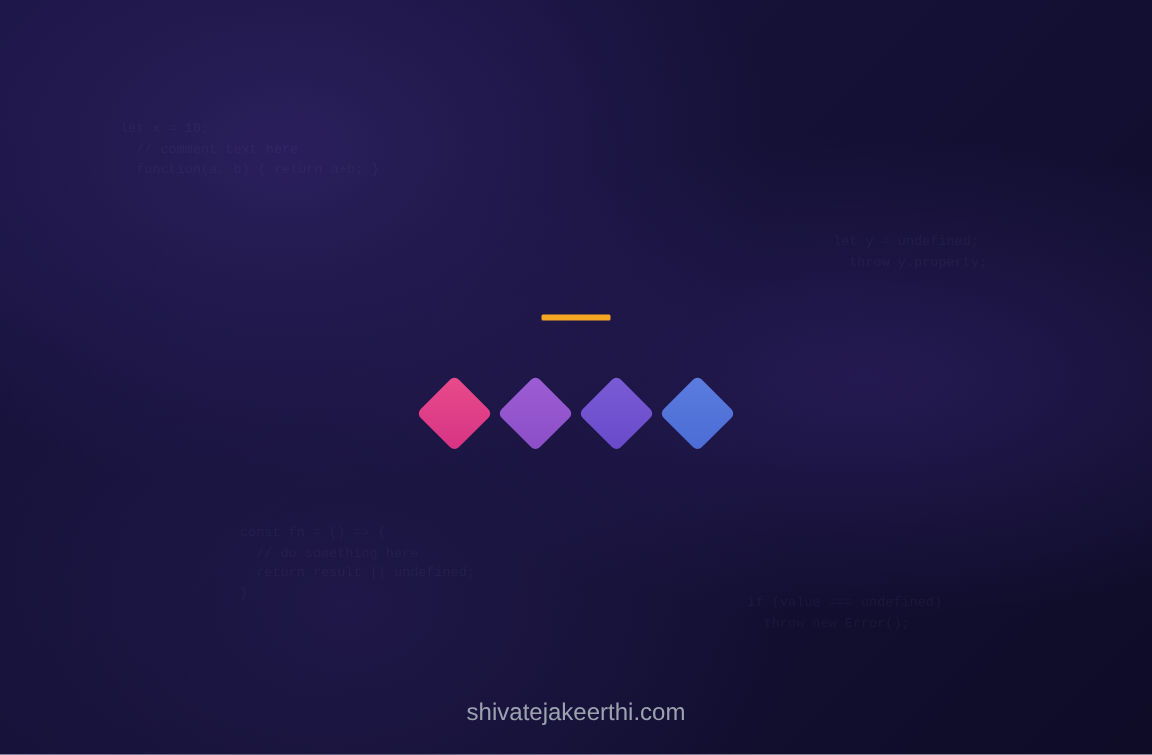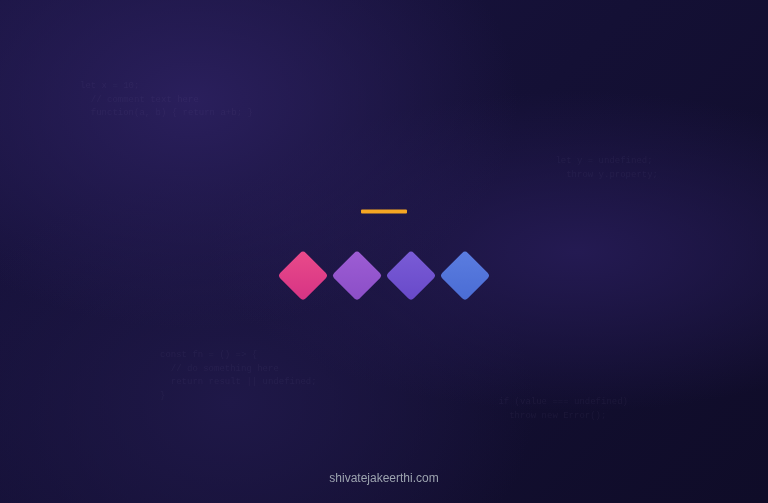--- a/index.html
+++ b/index.html
@@ -76,21 +76,21 @@
     .diamond:nth-child(4) {
       background: linear-gradient(135deg, #5b7de0 0%, #4a6cd4 100%);
     }
     
     .footer {
       position: absolute;
       bottom: 18px;
       left: 50%;
       transform: translateX(-50%);
       color: #9ca3af;
-      font-size: 12px;
+      font-size: 16px;
       font-weight: 500;
     }
     
     .bg-code {
       position: absolute;
       color: rgba(180, 170, 220, 0.06);
       font-family: 'Courier New', monospace;
       font-size: 9px;
       line-height: 1.5;
       white-space: pre;

